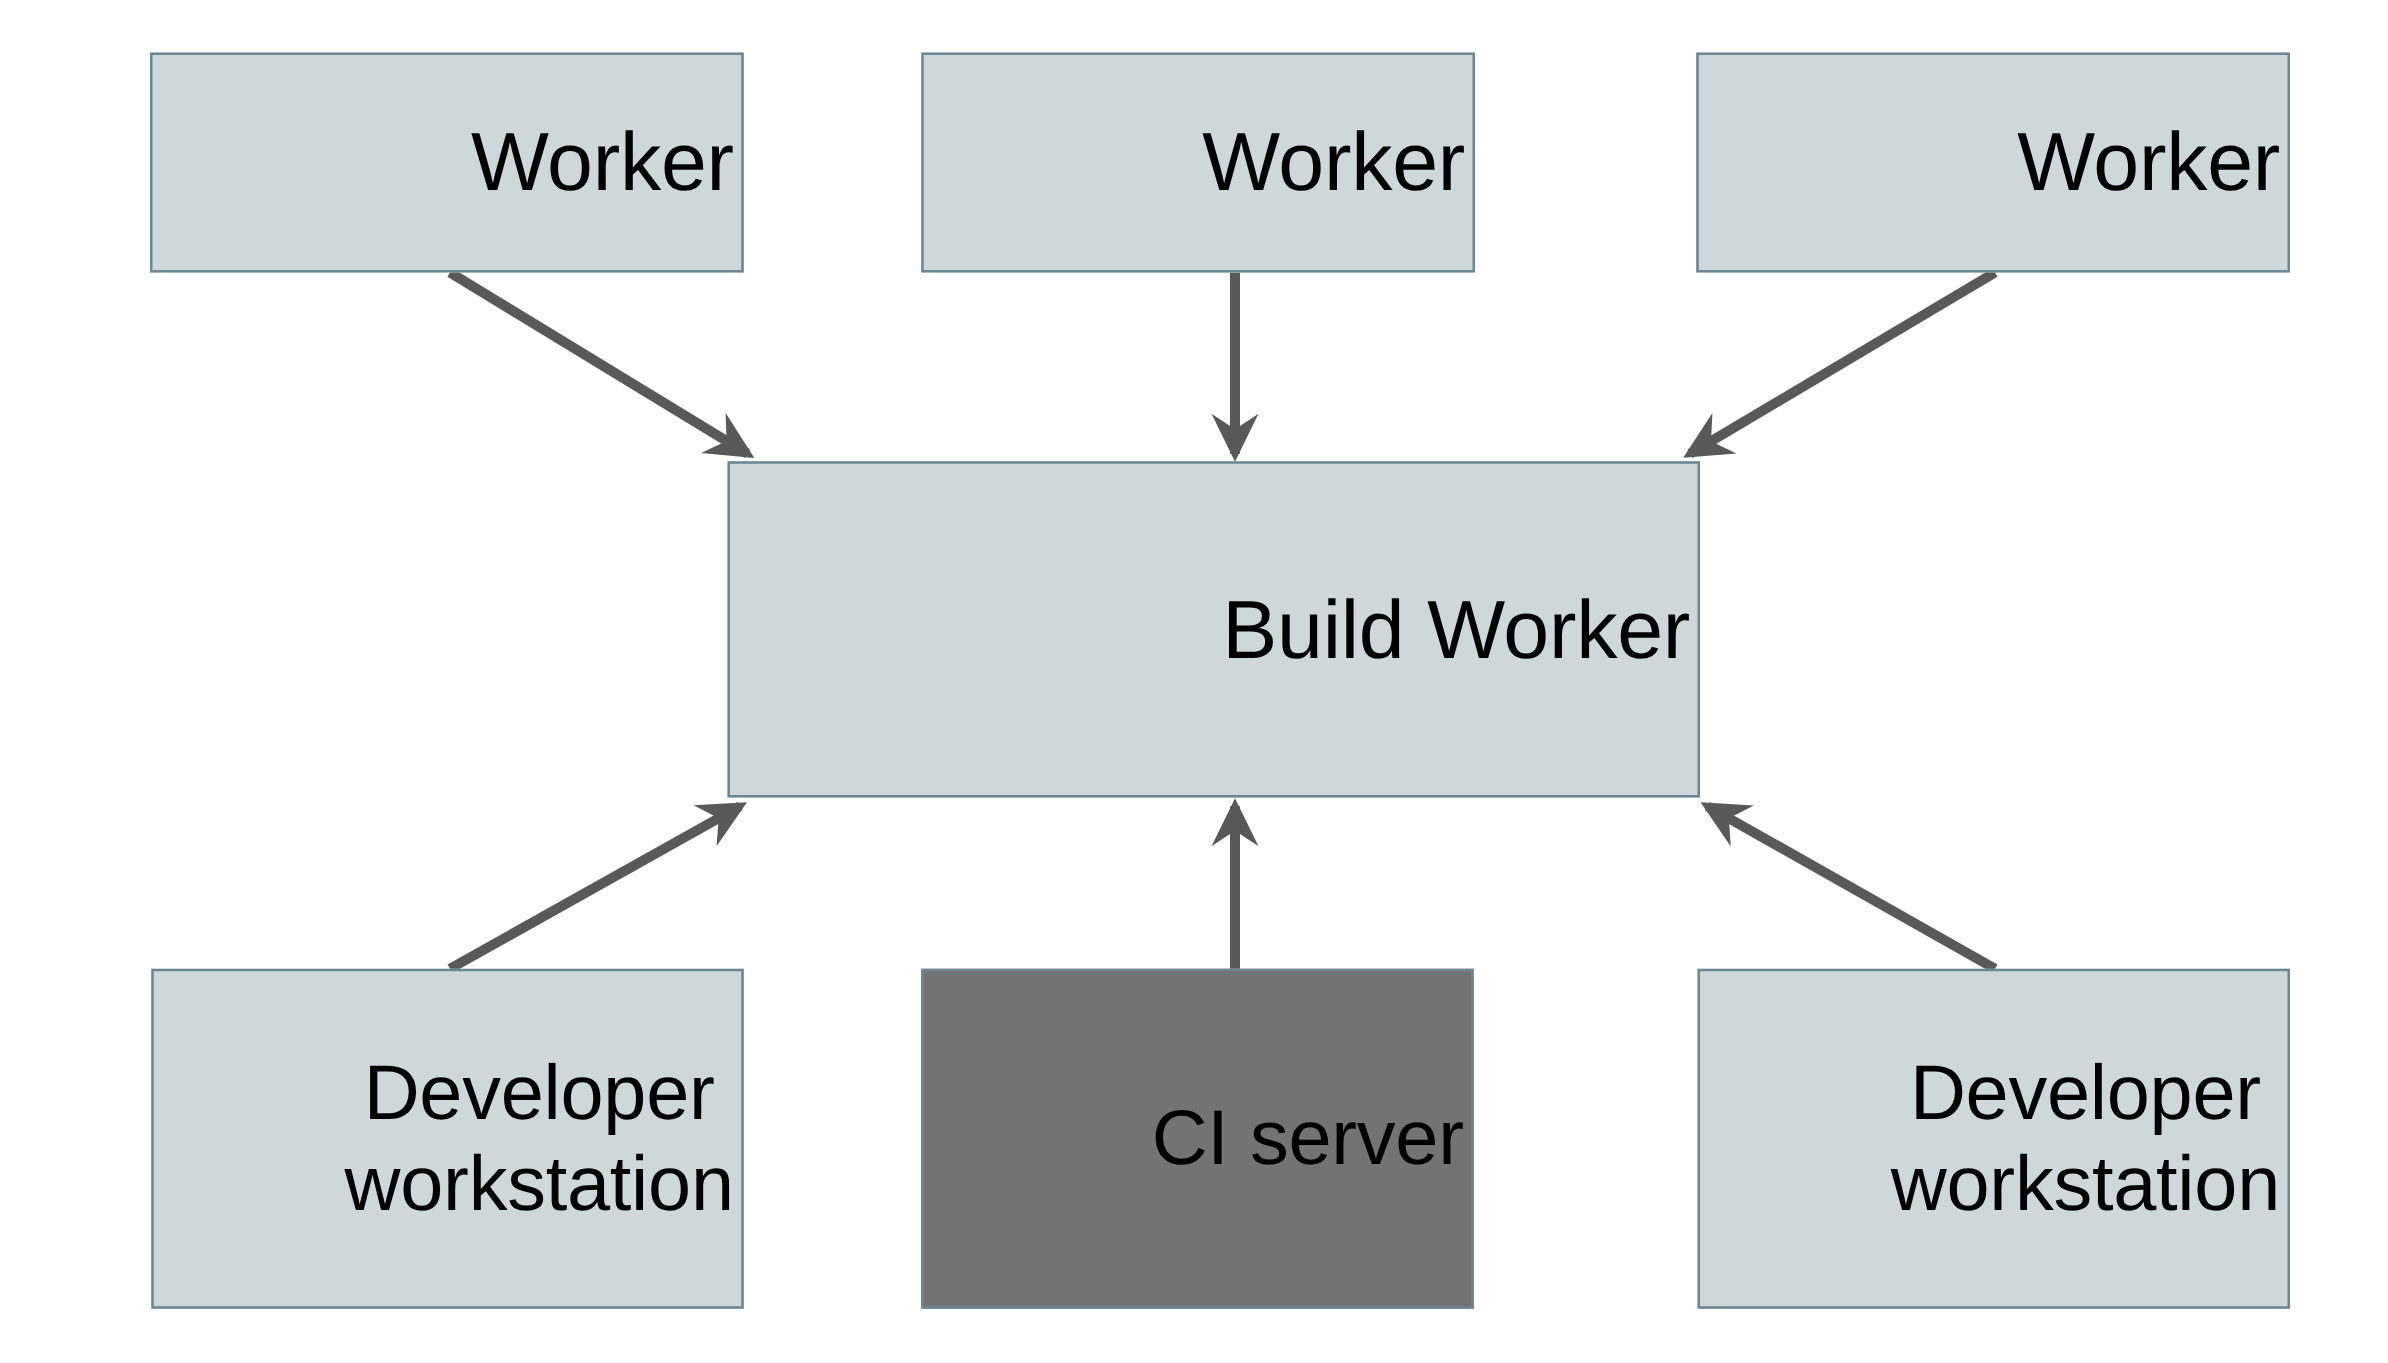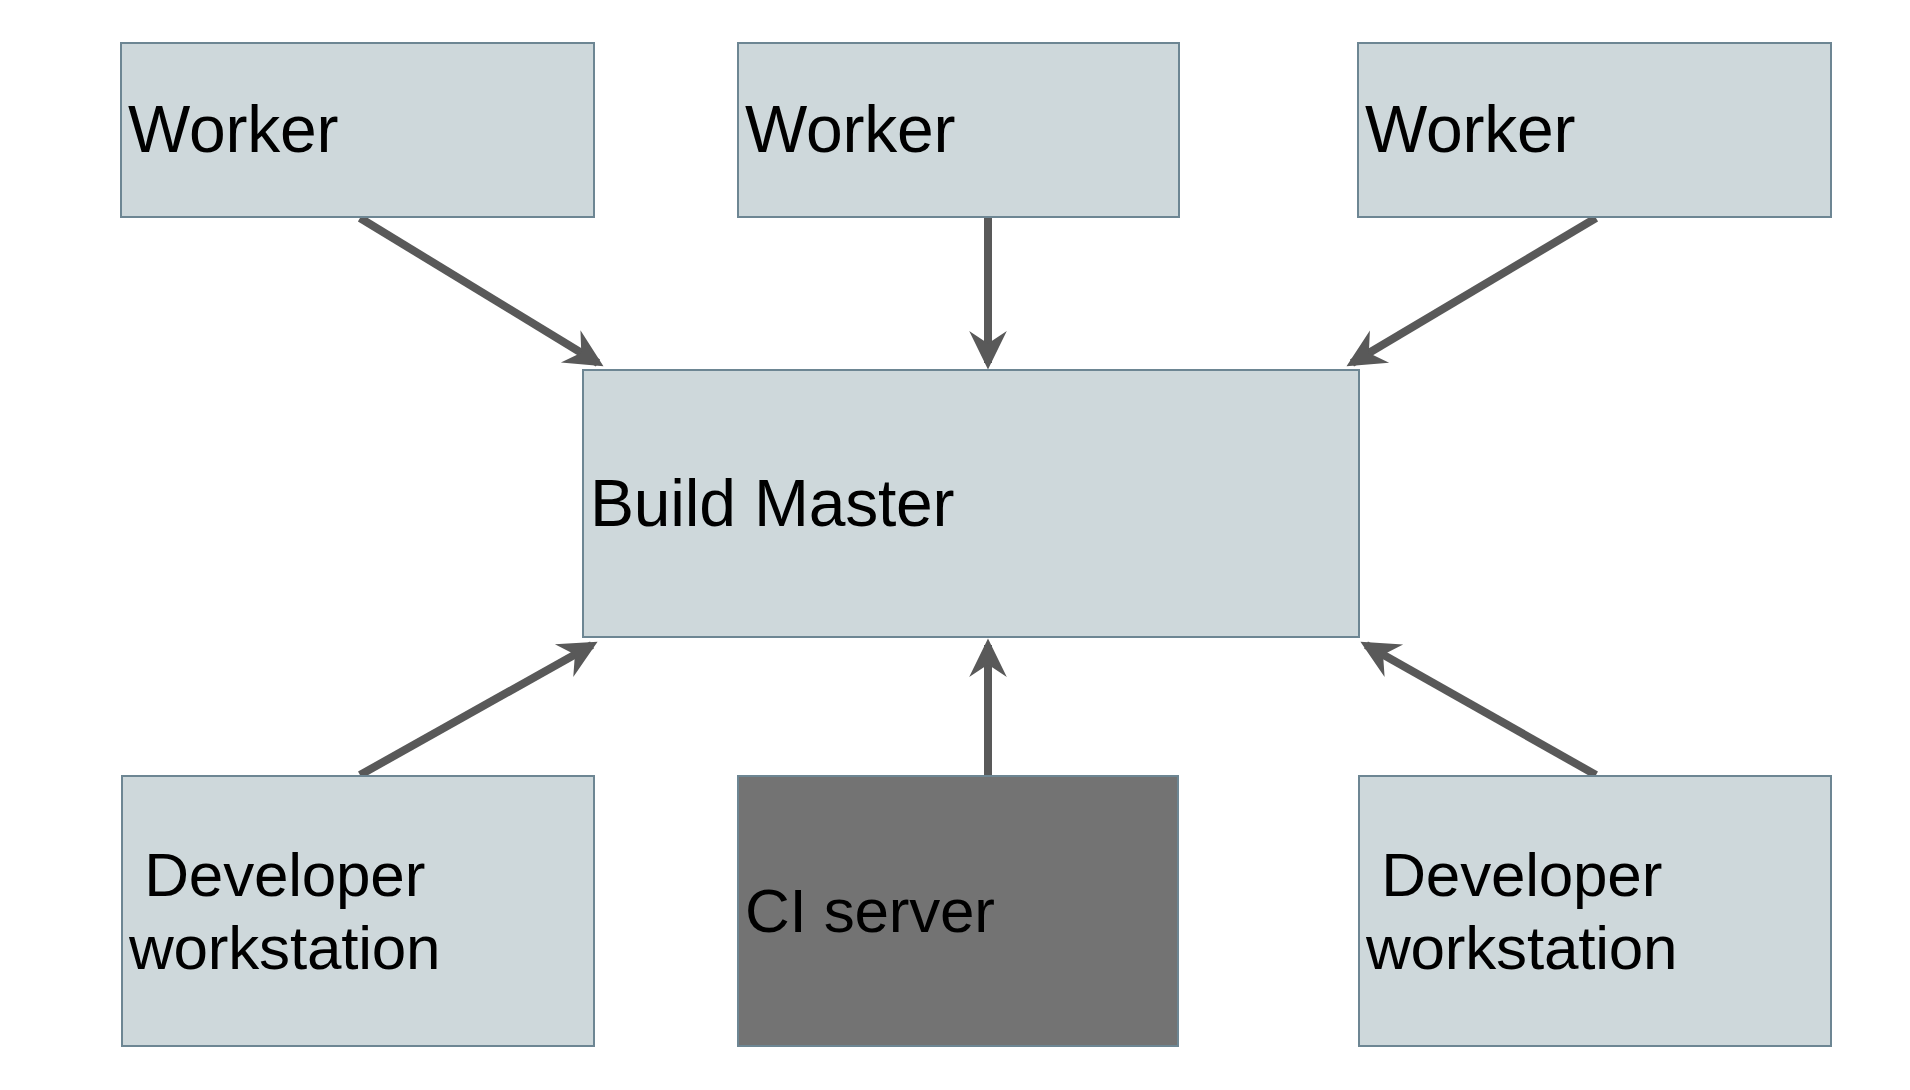--- a/index.html
+++ b/index.html
@@ -26,21 +26,21 @@
     height: 1090px;
     display: block;
   }
   .node-box {
     position: absolute;
     box-sizing: border-box;
     background: #ced8db;
     border: 2px solid #6d8693;
     display: flex;
     align-items: center;
-    justify-content: flex-start;
+    justify-content: flex-end;
     text-align: center;
     color: #000000;
     font-family: "Liberation Sans", sans-serif;
     font-weight: 400;
     line-height: 1.18;
     letter-spacing: -0.2px;
     white-space: pre-line;
     z-index: 2;
   }
   .node-label {
@@ -68,21 +68,21 @@
         <line x1="360" y1="775" x2="592" y2="645"></line>
         <line x1="988" y1="775" x2="988" y2="645"></line>
         <line x1="1596" y1="775" x2="1366" y2="645"></line>
       </g>
   </svg>
 
   <div id="node-layer">
       <div class="node-box" style="left: 120px; top: 42px; width: 475px; height: 176px; background: rgb(206, 216, 219); border-color: rgb(109, 134, 147); color: rgb(0, 0, 0);"><span class="node-label size-lg">Worker</span></div>
       <div class="node-box" style="left: 737px; top: 42px; width: 443px; height: 176px; background: rgb(206, 216, 219); border-color: rgb(109, 134, 147); color: rgb(0, 0, 0);"><span class="node-label size-lg">Worker</span></div>
       <div class="node-box" style="left: 1357px; top: 42px; width: 475px; height: 176px; background: rgb(206, 216, 219); border-color: rgb(109, 134, 147); color: rgb(0, 0, 0);"><span class="node-label size-lg">Worker</span></div>
-      <div class="node-box" style="left: 582px; top: 369px; width: 778px; height: 269px; background: rgb(206, 216, 219); border-color: rgb(109, 134, 147); color: rgb(0, 0, 0);"><span class="node-label size-lg">Build Master</span></div>
+      <div class="node-box" style="left: 582px; top: 369px; width: 778px; height: 269px; background: rgb(206, 216, 219); border-color: rgb(109, 134, 147); color: rgb(0, 0, 0);"><span class="node-label size-lg">Build Worker</span></div>
       <div class="node-box" style="left: 121px; top: 775px; width: 474px; height: 272px; background: rgb(206, 216, 219); border-color: rgb(109, 134, 147); color: rgb(0, 0, 0);"><span class="node-label size-md">Developer
 workstation</span></div>
       <div class="node-box" style="left: 737px; top: 775px; width: 442px; height: 272px; background: #737373; border-color: rgb(109, 134, 147); color: rgb(0, 0, 0);"><span class="node-label size-md">CI server</span></div>
       <div class="node-box" style="left: 1358px; top: 775px; width: 474px; height: 272px; background: rgb(206, 216, 219); border-color: rgb(109, 134, 147); color: rgb(0, 0, 0);"><span class="node-label size-md">Developer
 workstation</span></div>
     </div>
 
 </div>
 
 </body></html>

